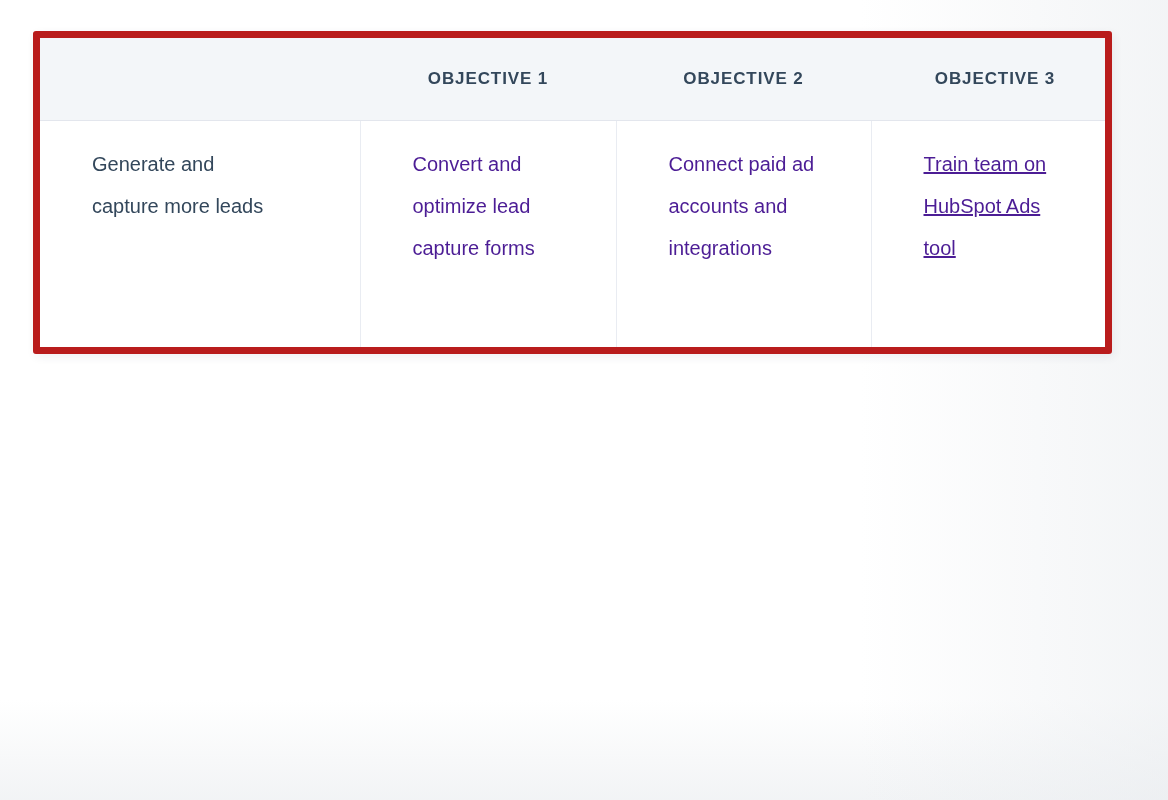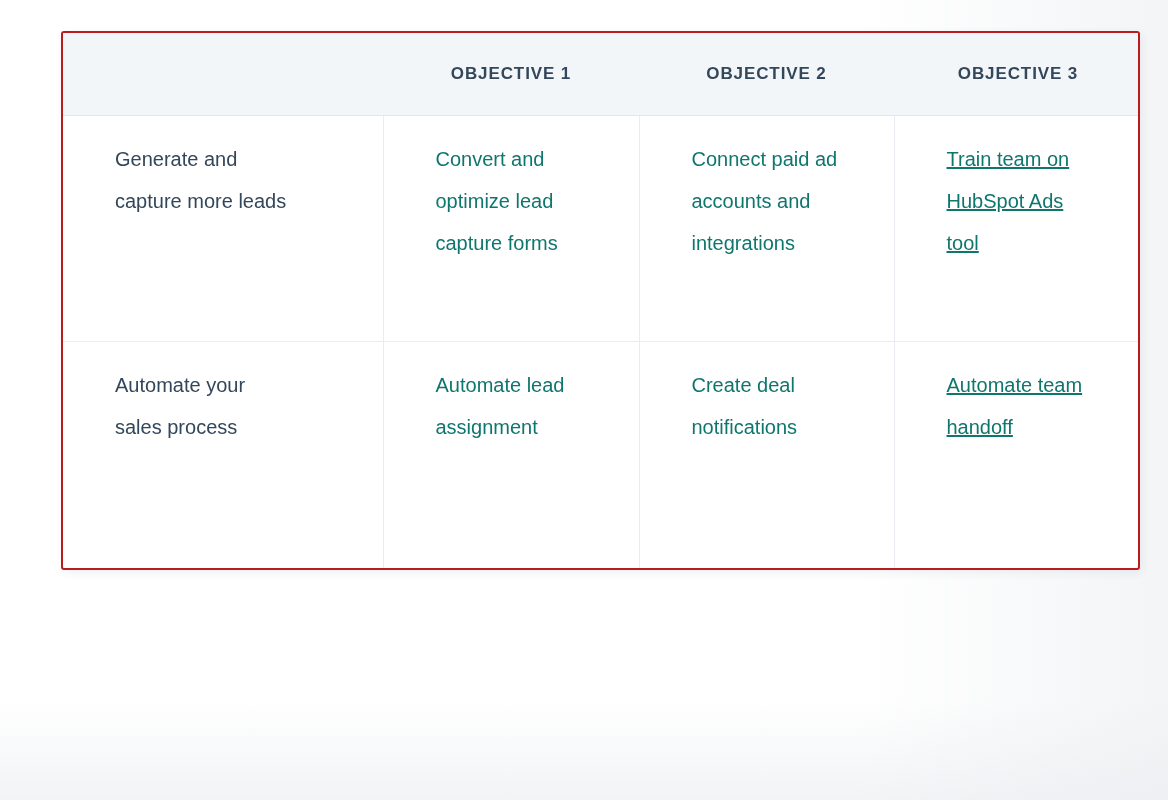--- a/index.html
+++ b/index.html
@@ -37,27 +37,26 @@
         rgba(255,255,255,0) 0px,
         rgba(255,255,255,0) 700px,
         rgba(233,236,239,0.6) 800px);
   }
 
   .table-card {
     position: absolute;
     left: 33px;
     top: 31px;
     width: 1079px;
-    border: 2px solid #b91c1c;
+    border: 7px solid #b91c1c;
     border-radius: 3px;
     background: #ffffff;
     box-shadow: 2px 3px 10px rgba(45, 62, 80, 0.07);
     overflow: hidden;
     box-sizing: border-box;
-    margin-left: 28px;
   }
 
   table.matrix {
     width: 100%;
     border-collapse: collapse;
     table-layout: fixed;
   }
 
   
   table.matrix thead tr {
@@ -83,21 +82,21 @@
 
   
   table.matrix tbody td {
     border-right: 1px solid #e9ecf2;
     border-bottom: 1px solid #e9ecf2;
     padding: 22px 28px 22px 52px;
     vertical-align: top;
     font-family: "Liberation Sans", sans-serif;
     font-size: 20px;
     line-height: 42px;
-    color: #0f766e;
+    color: #4c1d95;
     font-weight: normal;
     box-sizing: border-box;
     height: 226px;
   }
   table.matrix tbody tr:last-child td {
     border-bottom: 0;
   }
   table.matrix tbody td:last-child {
     border-right: 0;
     text-decoration: underline;
@@ -159,34 +158,16 @@
             <span class="cell-text">Connect paid ad
 accounts and
 integrations</span>
           </td>
           <td>
             <span class="cell-text">Train team on
 HubSpot Ads
 tool</span>
           </td>
         </tr>
-        <tr>
-          <td class="rowlabel">
-            <span class="cell-text">Automate your
-sales process</span>
-          </td>
-          <td>
-            <span class="cell-text">Automate lead
-assignment</span>
-          </td>
-          <td>
-            <span class="cell-text">Create deal
-notifications</span>
-          </td>
-          <td>
-            <span class="cell-text">Automate team
-handoff</span>
-          </td>
-        </tr>
       </tbody>
     </table>
   </div>
 </div>
 
 </body></html>

